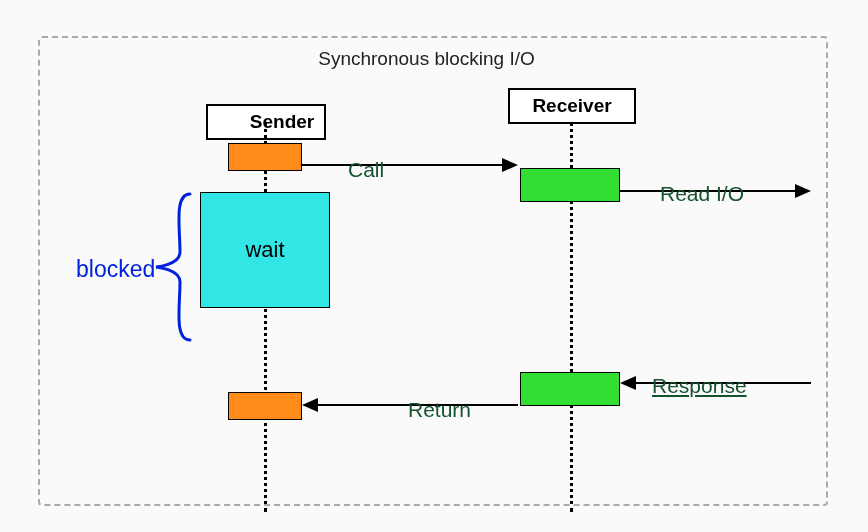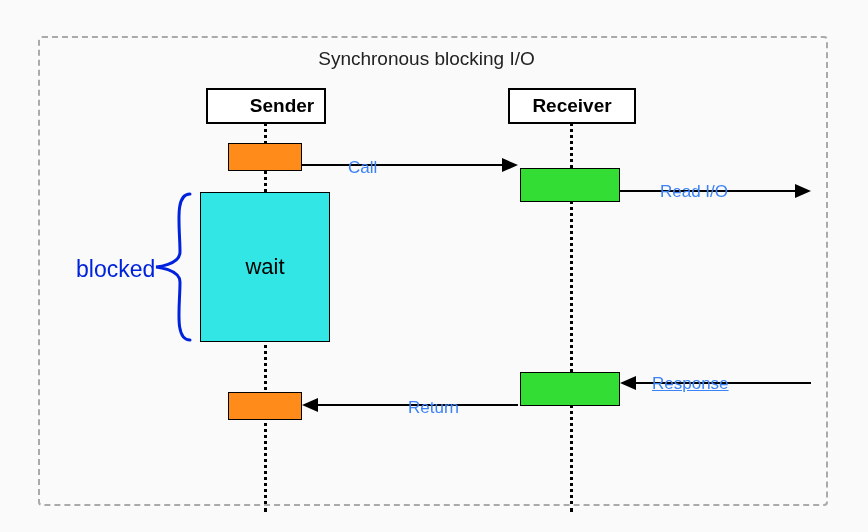--- a/index.html
+++ b/index.html
@@ -30,42 +30,42 @@
     }
     .actor-box {
       position: absolute;
       border: 2px solid #000;
       background: #fff;
       font-size: 19px;
       font-weight: bold;
       text-align: center;
       padding: 5px 0;
     }
-    .sender-box { left: 206px; top: 88px; width: 120px; padding-left: 32px; }
+    .sender-box { left: 206px; top: 104px; width: 120px; padding-left: 32px; }
     .receiver-box { left: 508px; top: 88px; width: 128px; }
     
     .lifeline {
       position: absolute;
       border-left: 3px dotted #000;
       top: 122px;
       height: 390px;
     }
     .sender-lifeline { left: 264px; }
     .receiver-lifeline { left: 570px; }
     
     .act-box {
       position: absolute;
       border: 1.5px solid #000;
     }
     .orange { background: #ff8c1a; }
     .green { background: #33dd33; }
     .cyan { background: #33e6e6; }
     
     .sender-act1 { left: 228px; top: 143px; width: 74px; height: 28px; }
-    .sender-wait { left: 200px; top: 192px; width: 130px; height: 150px; display: flex; align-items: center; justify-content: center; font-size: 22px; }
+    .sender-wait { left: 200px; top: 192px; width: 130px; height: 116px; display: flex; align-items: center; justify-content: center; font-size: 22px; }
     .sender-act2 { left: 228px; top: 392px; width: 74px; height: 28px; }
     
     .receiver-act1 { left: 520px; top: 168px; width: 100px; height: 34px; }
     .receiver-act2 { left: 520px; top: 372px; width: 100px; height: 34px; }
     
     .arrow-line {
       position: absolute;
       height: 2px;
       background: #000;
     }
@@ -79,22 +79,22 @@
     .arrow-head-left {
       position: absolute;
       width: 0; height: 0;
       border-top: 7px solid transparent;
       border-bottom: 7px solid transparent;
       border-right: 16px solid #000;
     }
     
     .label {
       position: absolute;
-      font-size: 17px;
-      color: #3b82f6;
+      font-size: 21px;
+      color: #14532d;
     }
     
     .blocked-label {
       position: absolute;
       left: 76px;
       top: 256px;
       font-size: 23px;
       color: #0022dd;
     }
     

